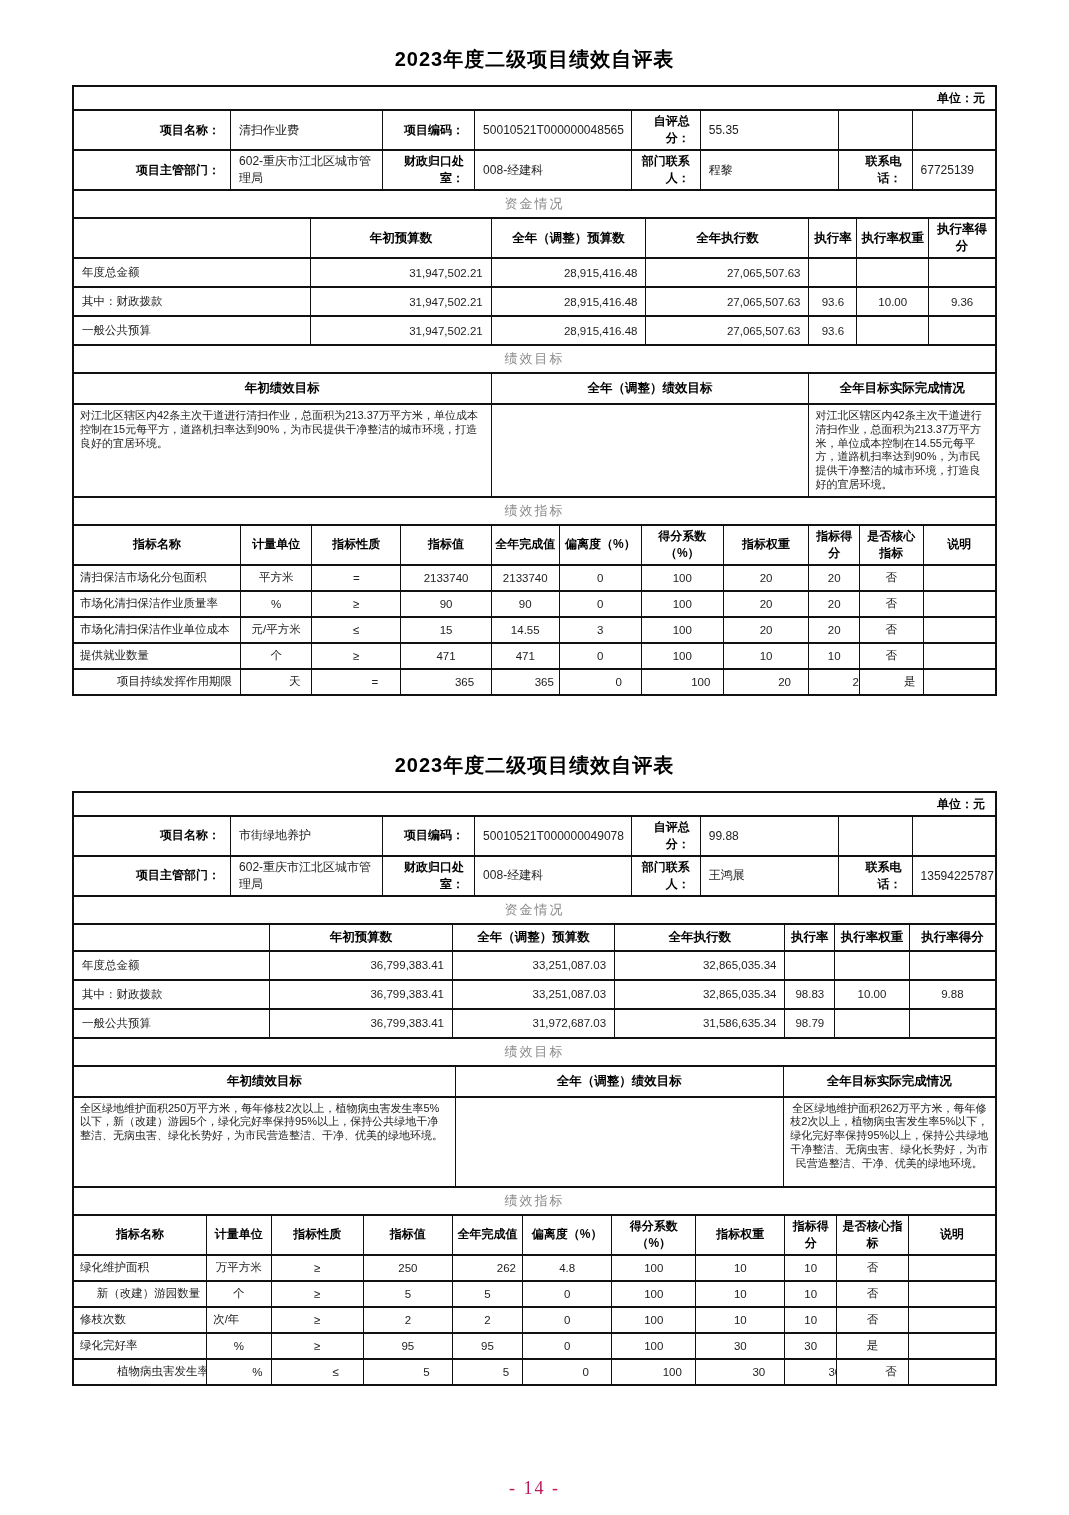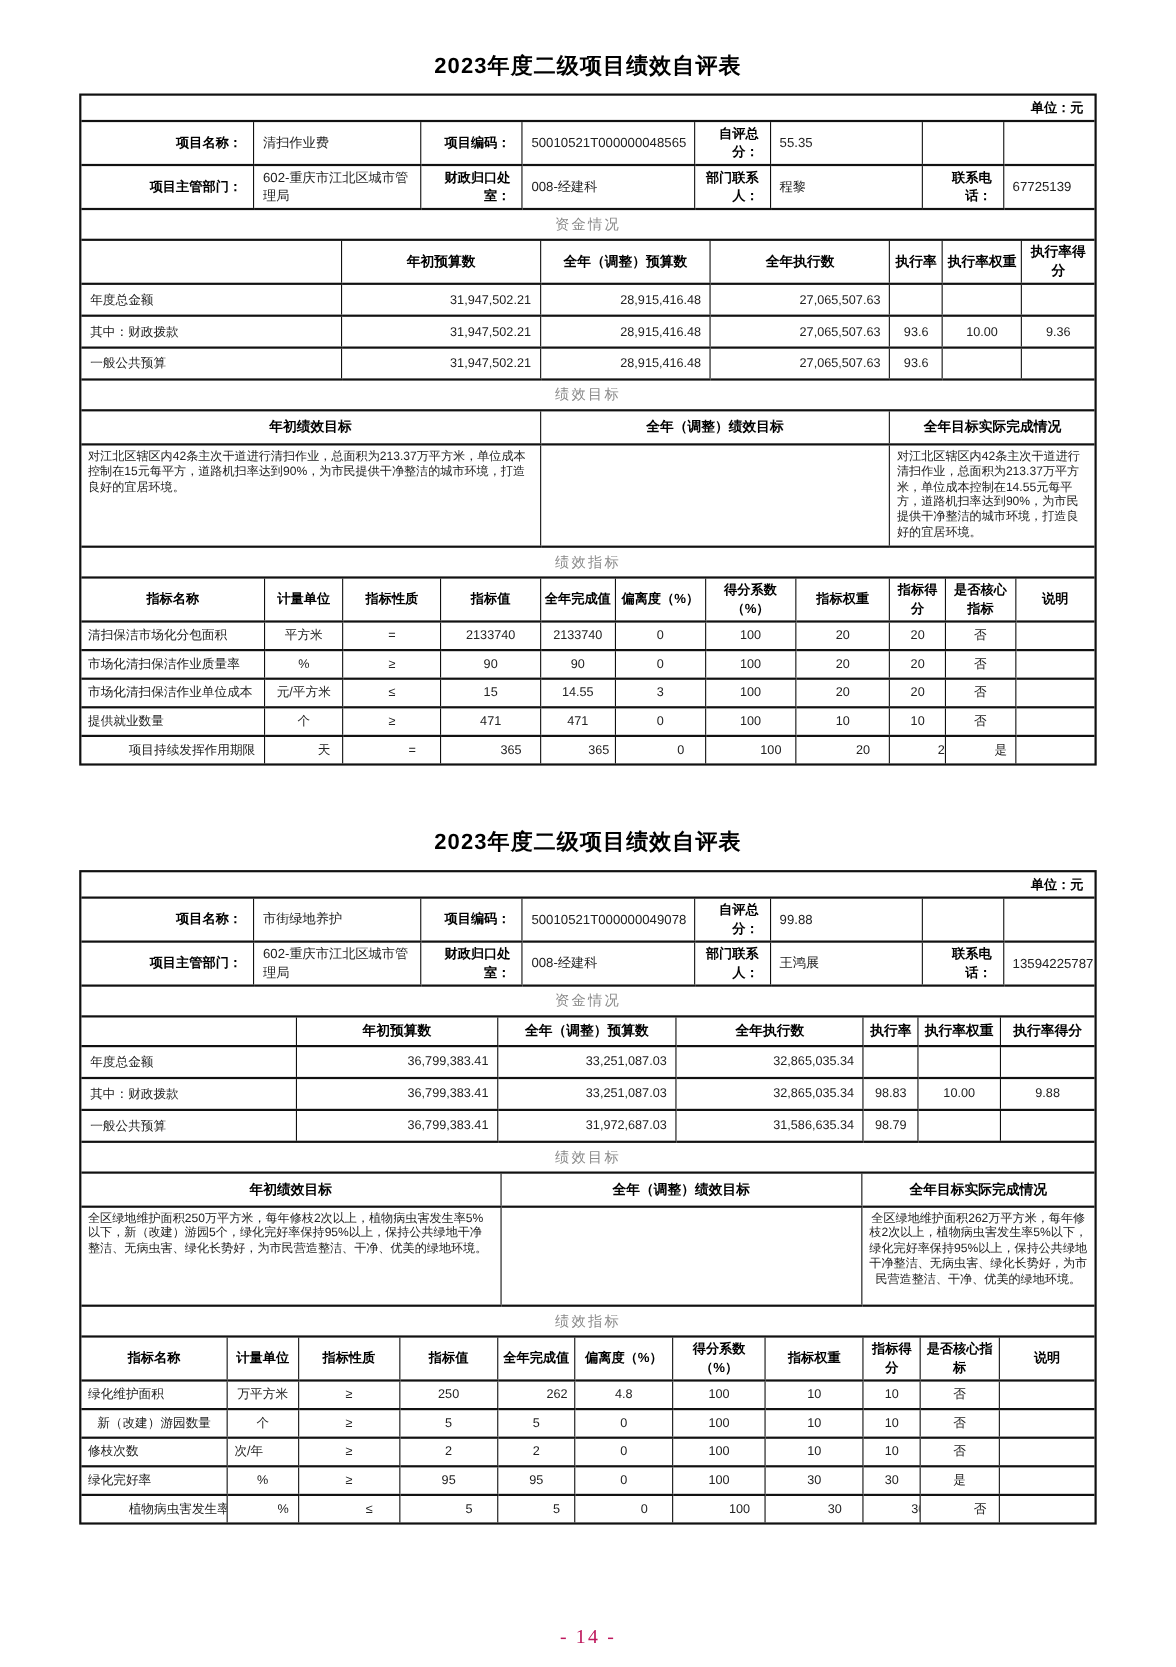--- a/index.html
+++ b/index.html
@@ -422,21 +422,21 @@
             <td style="text-align: center;">250</td>
             <td style="text-align: right;">262</td>
             <td style="text-align: center;">4.8</td>
             <td style="text-align: center;">100</td>
             <td style="text-align: center;">10</td>
             <td style="text-align: center;">10</td>
             <td style="text-align: center;">否</td>
             <td style="text-align: left;"></td>
           </tr>
           <tr>
-            <td style="text-align: center;">新（改建）游园数量</td>
+            <td style="text-align: right;">新（改建）游园数量</td>
             <td style="text-align: center;">个</td>
             <td style="text-align: center;">≥</td>
             <td style="text-align: center;">5</td>
             <td style="text-align: center;">5</td>
             <td style="text-align: center;">0</td>
             <td style="text-align: center;">100</td>
             <td style="text-align: center;">10</td>
             <td style="text-align: center;">10</td>
             <td style="text-align: center;">否</td>
             <td style="text-align: left;"></td>

